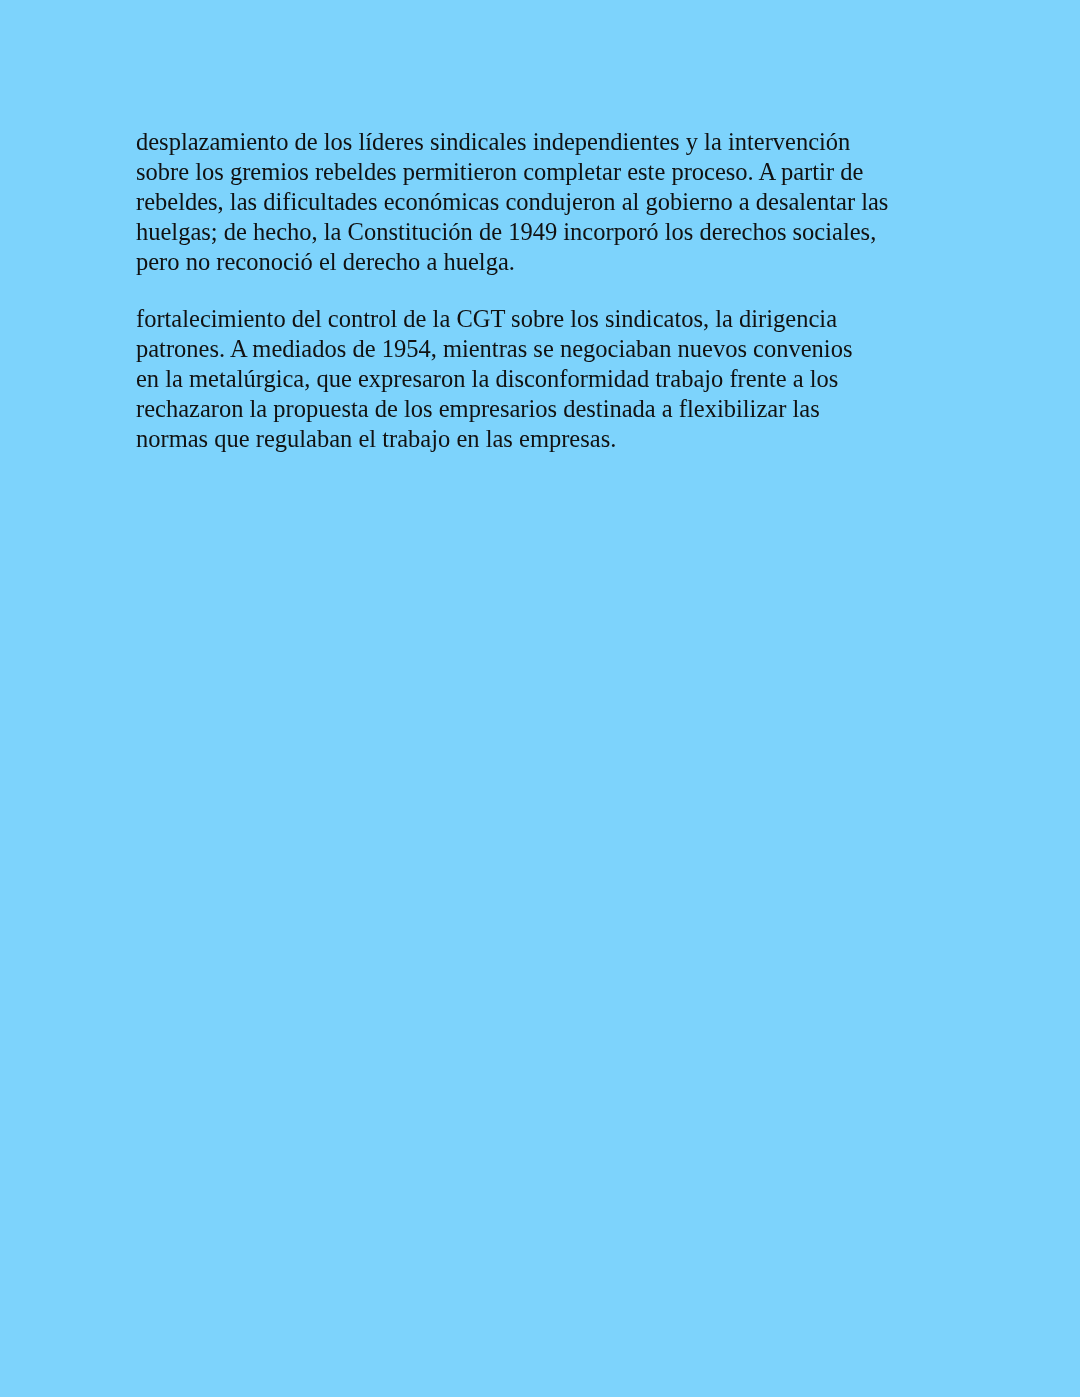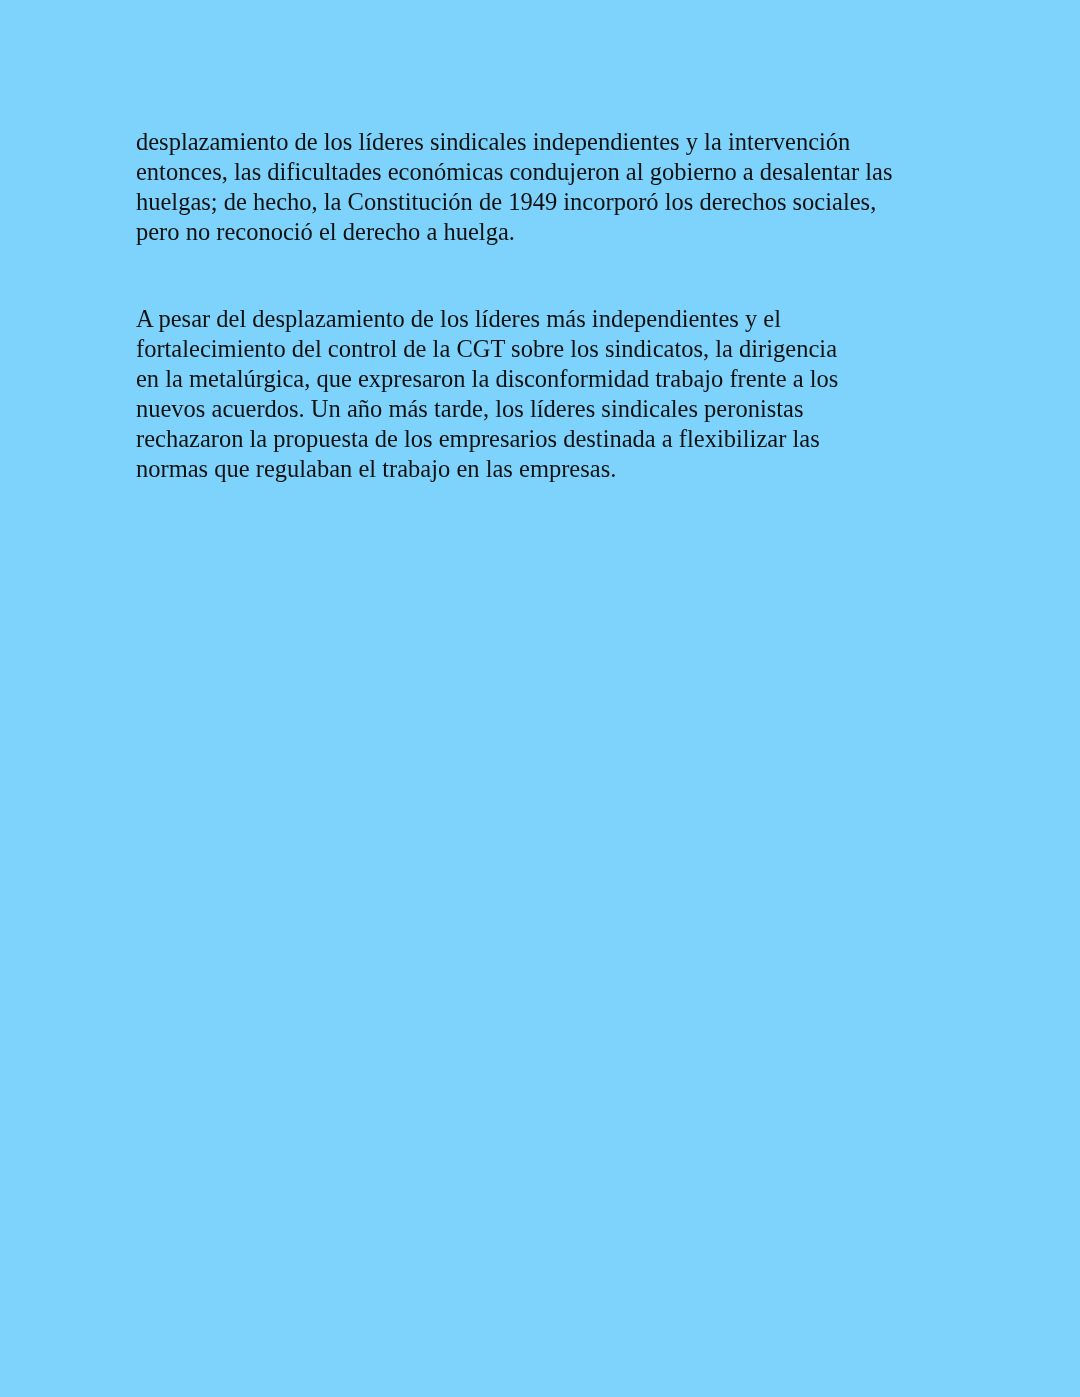--- a/index.html
+++ b/index.html
@@ -17,25 +17,25 @@
   }
   #p1 { top: 127px; }
   #p2 { top: 304px; }
 </style>
 </head>
 <body>
 
 <div class="page">
   <p class="para" id="p1">
     <span class="line">desplazamiento de los líderes sindicales independientes y la intervención</span>
-    <span class="line">entonces, las dificultades económicas condujeron al gobierno a desalentar las</span>
+    <span class="line">sobre los gremios rebeldes permitieron completar este proceso. A partir de</span>
+    <span class="line">rebeldes, las dificultades económicas condujeron al gobierno a desalentar las</span>
     <span class="line">huelgas; de hecho, la Constitución de 1949 incorporó los derechos sociales,</span>
     <span class="line">pero no reconoció el derecho a huelga.</span>
   </p>
   <p class="para" id="p2">
-    <span class="line">A pesar del desplazamiento de los líderes más independientes y el</span>
     <span class="line">fortalecimiento del control de la CGT sobre los sindicatos, la dirigencia</span>
+    <span class="line">patrones. A mediados de 1954, mientras se negociaban nuevos convenios</span>
     <span class="line">en la metalúrgica, que expresaron la disconformidad trabajo frente a los</span>
-    <span class="line">nuevos acuerdos. Un año más tarde, los líderes sindicales peronistas</span>
     <span class="line">rechazaron la propuesta de los empresarios destinada a flexibilizar las</span>
     <span class="line">normas que regulaban el trabajo en las empresas.</span>
   </p>
 </div>
 
 </body></html>

